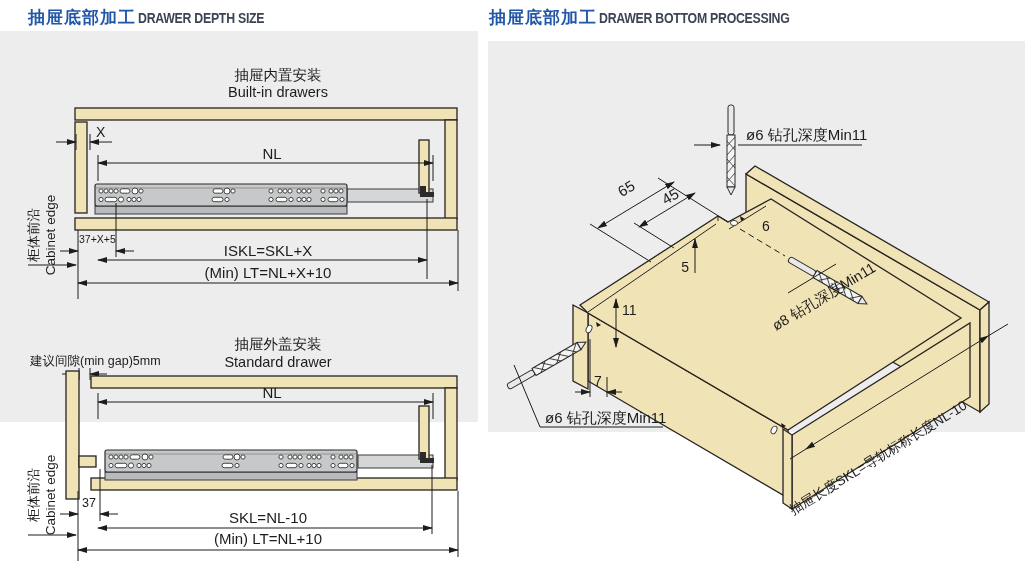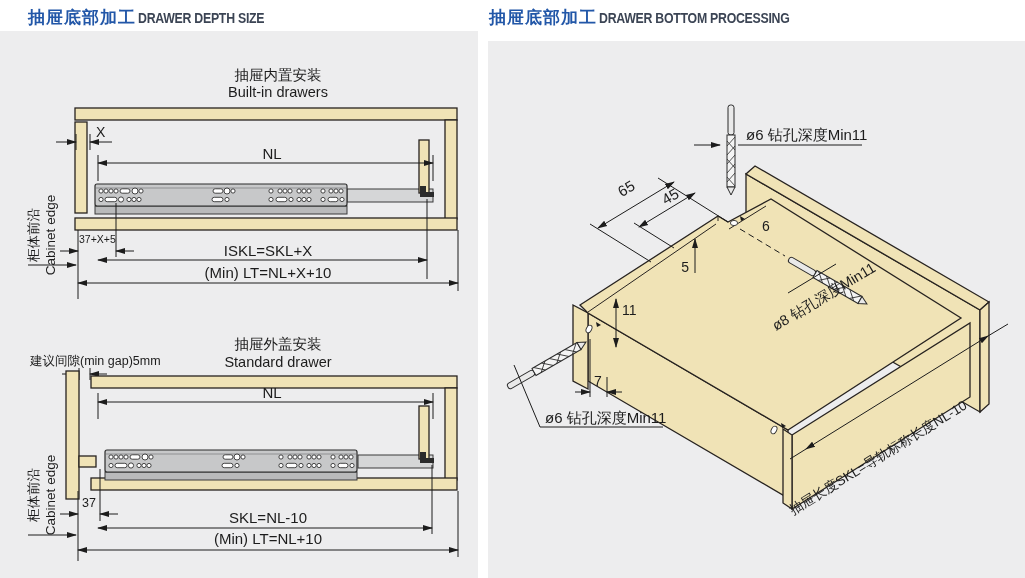--- a/index.html
+++ b/index.html
@@ -4,21 +4,21 @@
 <style>
   html,body{margin:0;padding:0;}
   body{
     width:1025px;height:578px;position:relative;background:#ffffff;
     font-family:"Liberation Sans","DejaVu Sans",sans-serif;overflow:hidden;
   }
   .hdr{position:absolute;top:6px;height:24px;white-space:nowrap;}
   .hdr .zh{color:#2257a8;font-size:17px;font-weight:bold;letter-spacing:1px;}
   .hdr .en{color:#3b4454;font-size:14px;font-weight:bold;letter-spacing:-0.3px;
     display:inline-block;transform:scaleX(.88);transform-origin:left center;margin-left:2px;}
-  .panel{position:absolute;top:31px;height:547px;background:#ededee;}
+  .panel{position:absolute;top:31px;height:391px;background:#ededee;}
   #panel-left{left:0;width:478px;}
   #panel-right{left:488px;width:537px;margin-top:10px;}
   svg{display:block;}
   svg text{font-family:"Liberation Sans","DejaVu Sans",sans-serif;fill:#1c1c1c;}
   .dim{stroke:#1c1c1c;stroke-width:1;fill:none;}
   .wood{fill:#f0e3b6;stroke:#272320;stroke-width:1.3;}
   .thin{stroke:#272320;stroke-width:1;fill:none;}
   .hole{fill:#ffffff;stroke:#333;stroke-width:0.9;}
 </style>
 </head>

